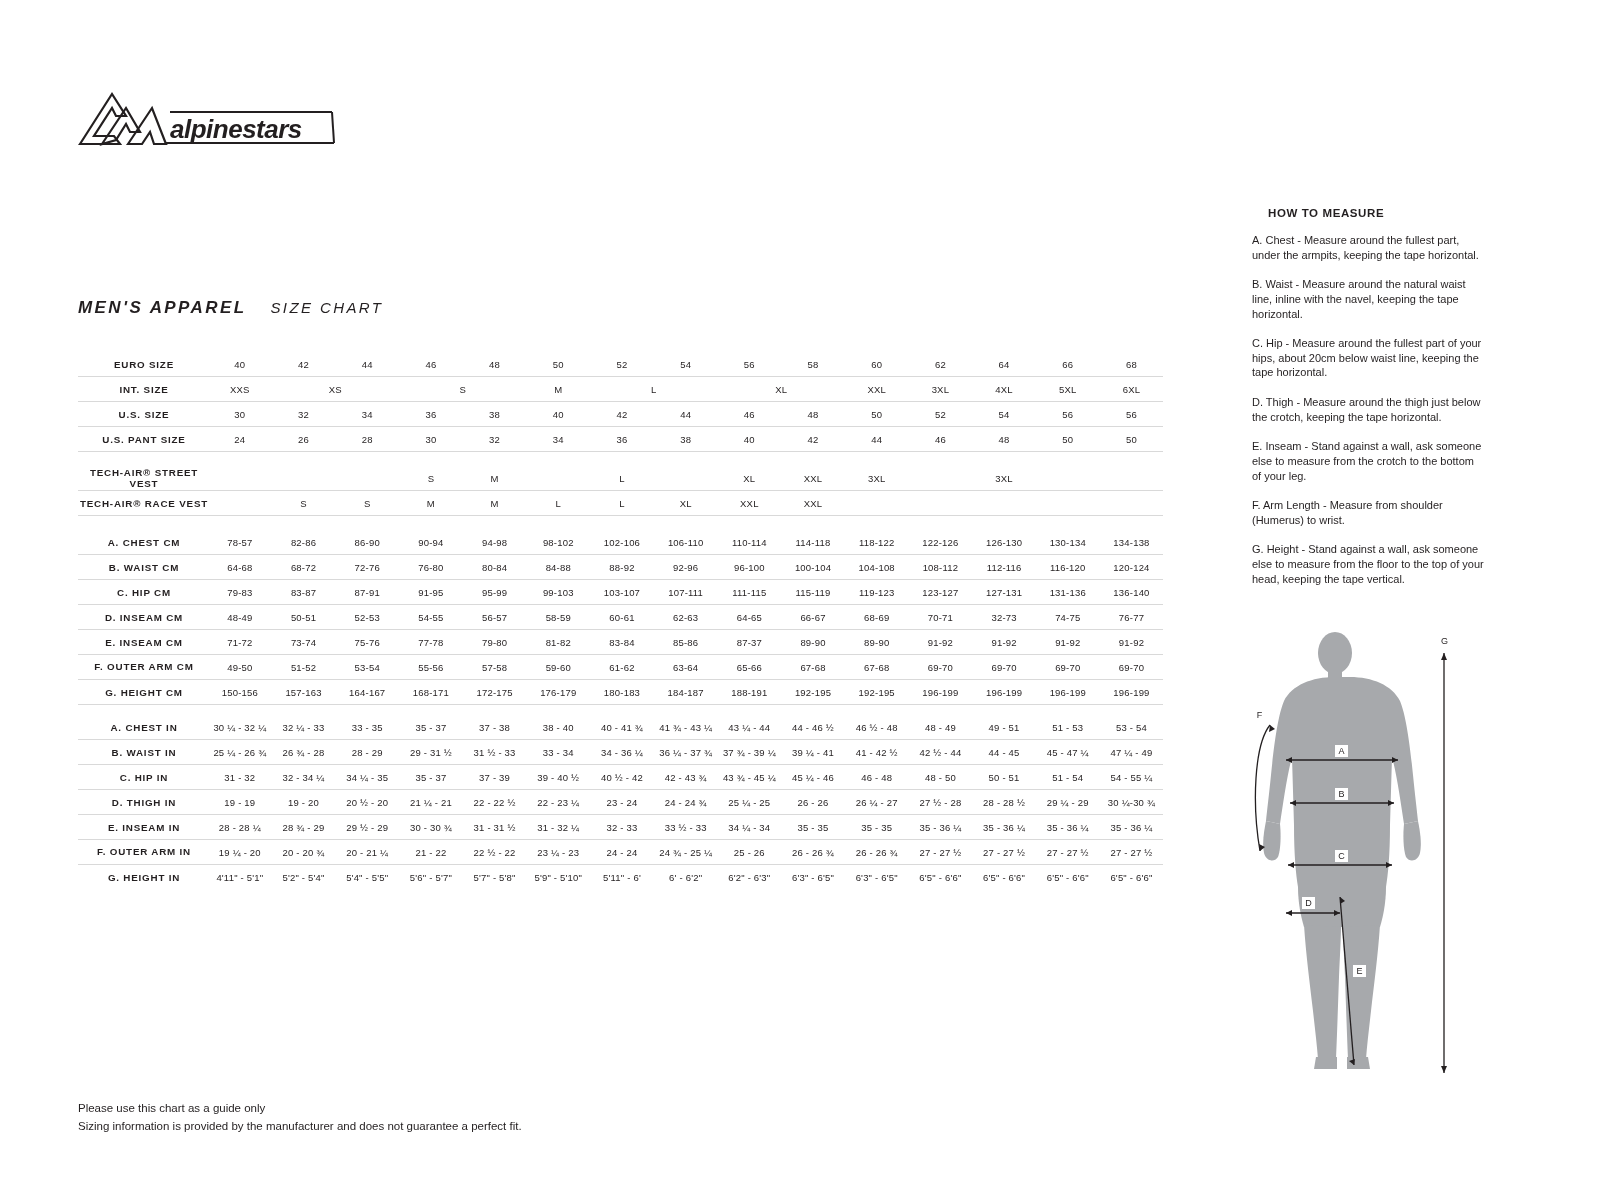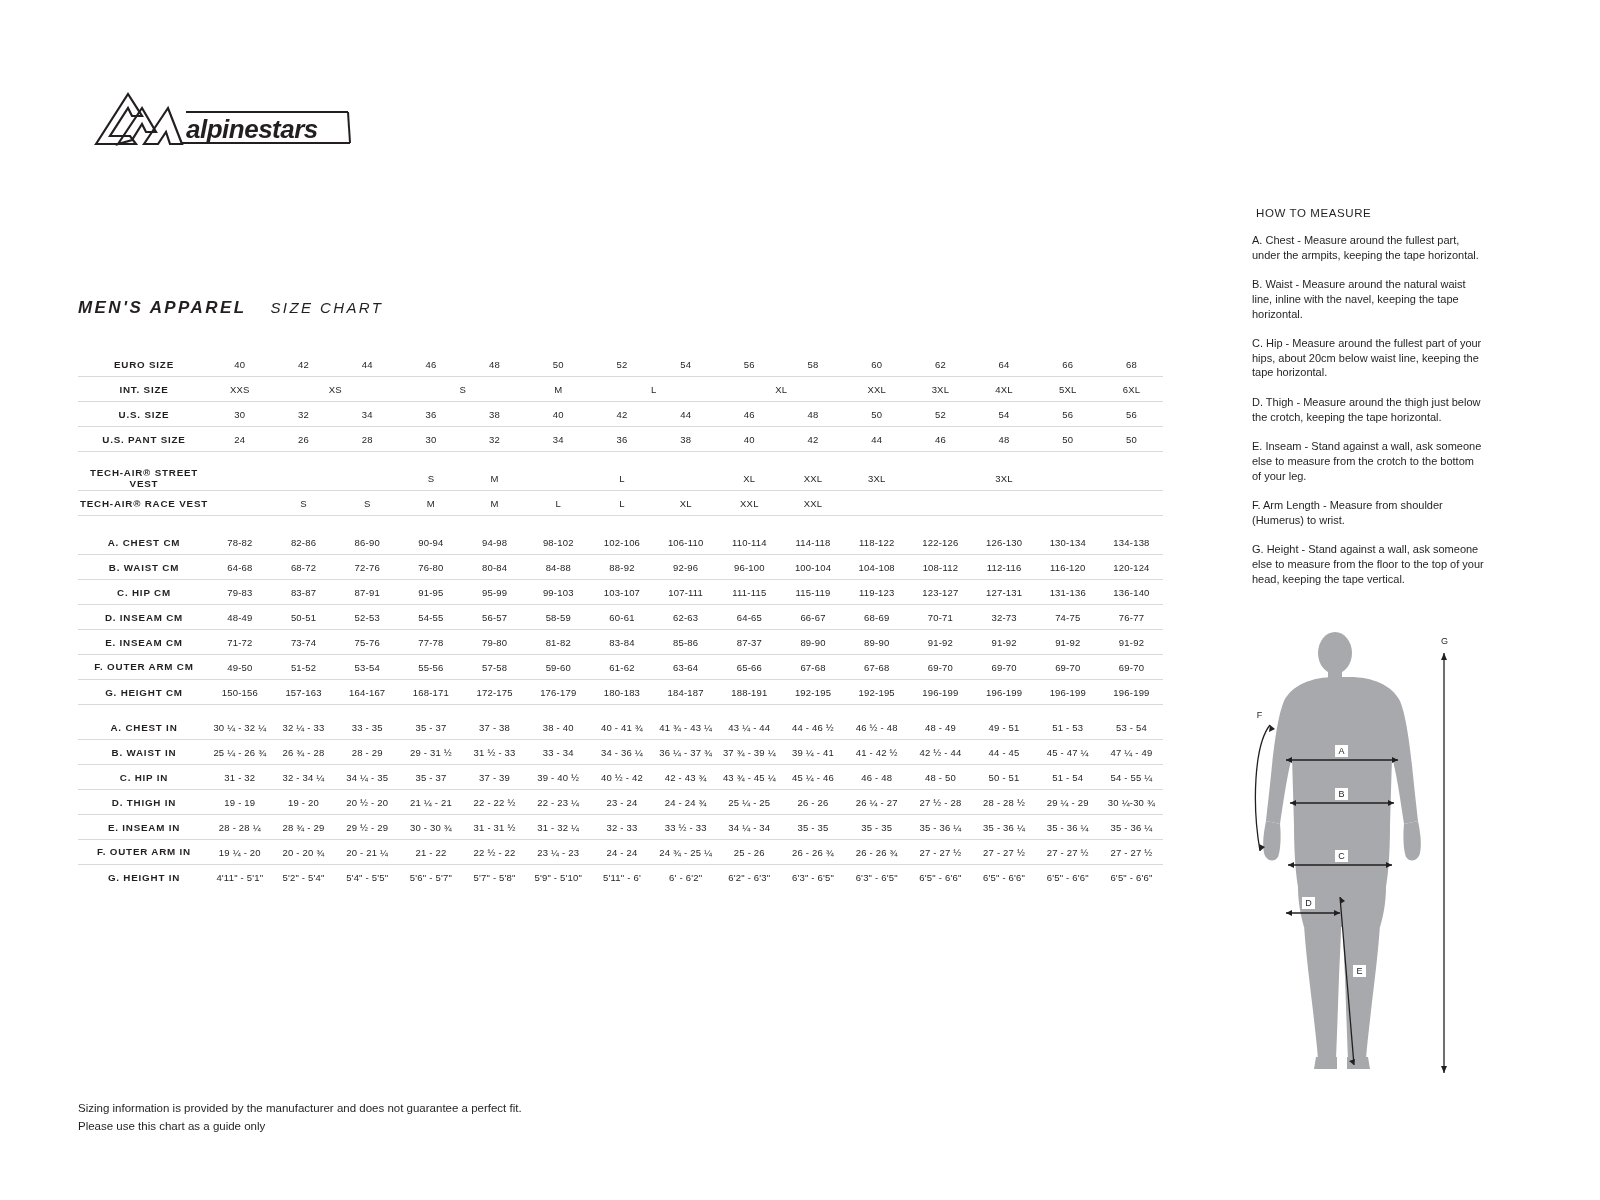--- a/index.html
+++ b/index.html
@@ -12,21 +12,21 @@
     height: 1200px;
     position: relative;
     font-family: "Liberation Sans", sans-serif;
     color: #231f20;
     overflow: hidden;
   }
 
   
   #logo {
     position: absolute;
-    left: 82px;
+    left: 66px;
     top: 88px;
     width: 270px;
     height: 62px;
   }
 
   
   #title-block {
     position: absolute;
     left: 78px;
     top: 298px;
@@ -96,23 +96,23 @@
 
   
   #howto {
     position: absolute;
     left: 1252px;
     top: 207px;
     width: 240px;
   }
   #howto h2 {
     font-size: 11.5px;
-    font-weight: normal;
+    font-weight: bold;
     letter-spacing: 0.6px;
-    margin: 0 0 14px 4px;
+    margin: 0 0 14px 16px;
   }
   #howto p {
     font-size: 11px;
     line-height: 1.33;
     margin: 0 8px 15px 0;
   }
 
   #figure {
     position: absolute;
     left: 1240px;
@@ -280,21 +280,21 @@
       <td></td>
       <td></td>
     </tr>
 
     <tr class="spacer">
         <td colspan="16"></td>
       </tr>
 
     <tr class="line">
       <td class="rowlabel">A. CHEST CM</td>
-      <td>78-82</td>
+      <td>78-57</td>
       <td>82-86</td>
       <td>86-90</td>
       <td>90-94</td>
       <td>94-98</td>
       <td>98-102</td>
       <td>102-106</td>
       <td>106-110</td>
       <td>110-114</td>
       <td>114-118</td>
       <td>118-122</td>
@@ -539,22 +539,22 @@
       <td>6'3" - 6'5"</td>
       <td>6'5" - 6'6"</td>
       <td>6'5" - 6'6"</td>
       <td>6'5" - 6'6"</td>
       <td>6'5" - 6'6"</td>
     </tr>
   </tbody>
 </table>
 
 <div id="footer">
+  <div>Please use this chart as a guide only</div>
   <div>Sizing information is provided by the manufacturer and does not guarantee a perfect fit.</div>
-  <div>Please use this chart as a guide only</div>
 </div>
 
 <div id="howto">
   <h2>HOW TO MEASURE</h2>
   <p>A. Chest - Measure around the fullest part, under the armpits, keeping the tape horizontal.</p>
   <p>B. Waist - Measure around the natural waist line, inline with the navel, keeping the tape horizontal.</p>
   <p>C. Hip - Measure around the fullest part of your hips, about 20cm below waist line, keeping the tape horizontal.</p>
   <p>D. Thigh - Measure around the thigh just below the crotch, keeping the tape horizontal.</p>
   <p>E. Inseam - Stand against a wall, ask someone else to measure from the crotch to the bottom of your leg.</p>
   <p>F. Arm Length - Measure from shoulder (Humerus) to wrist.</p>

